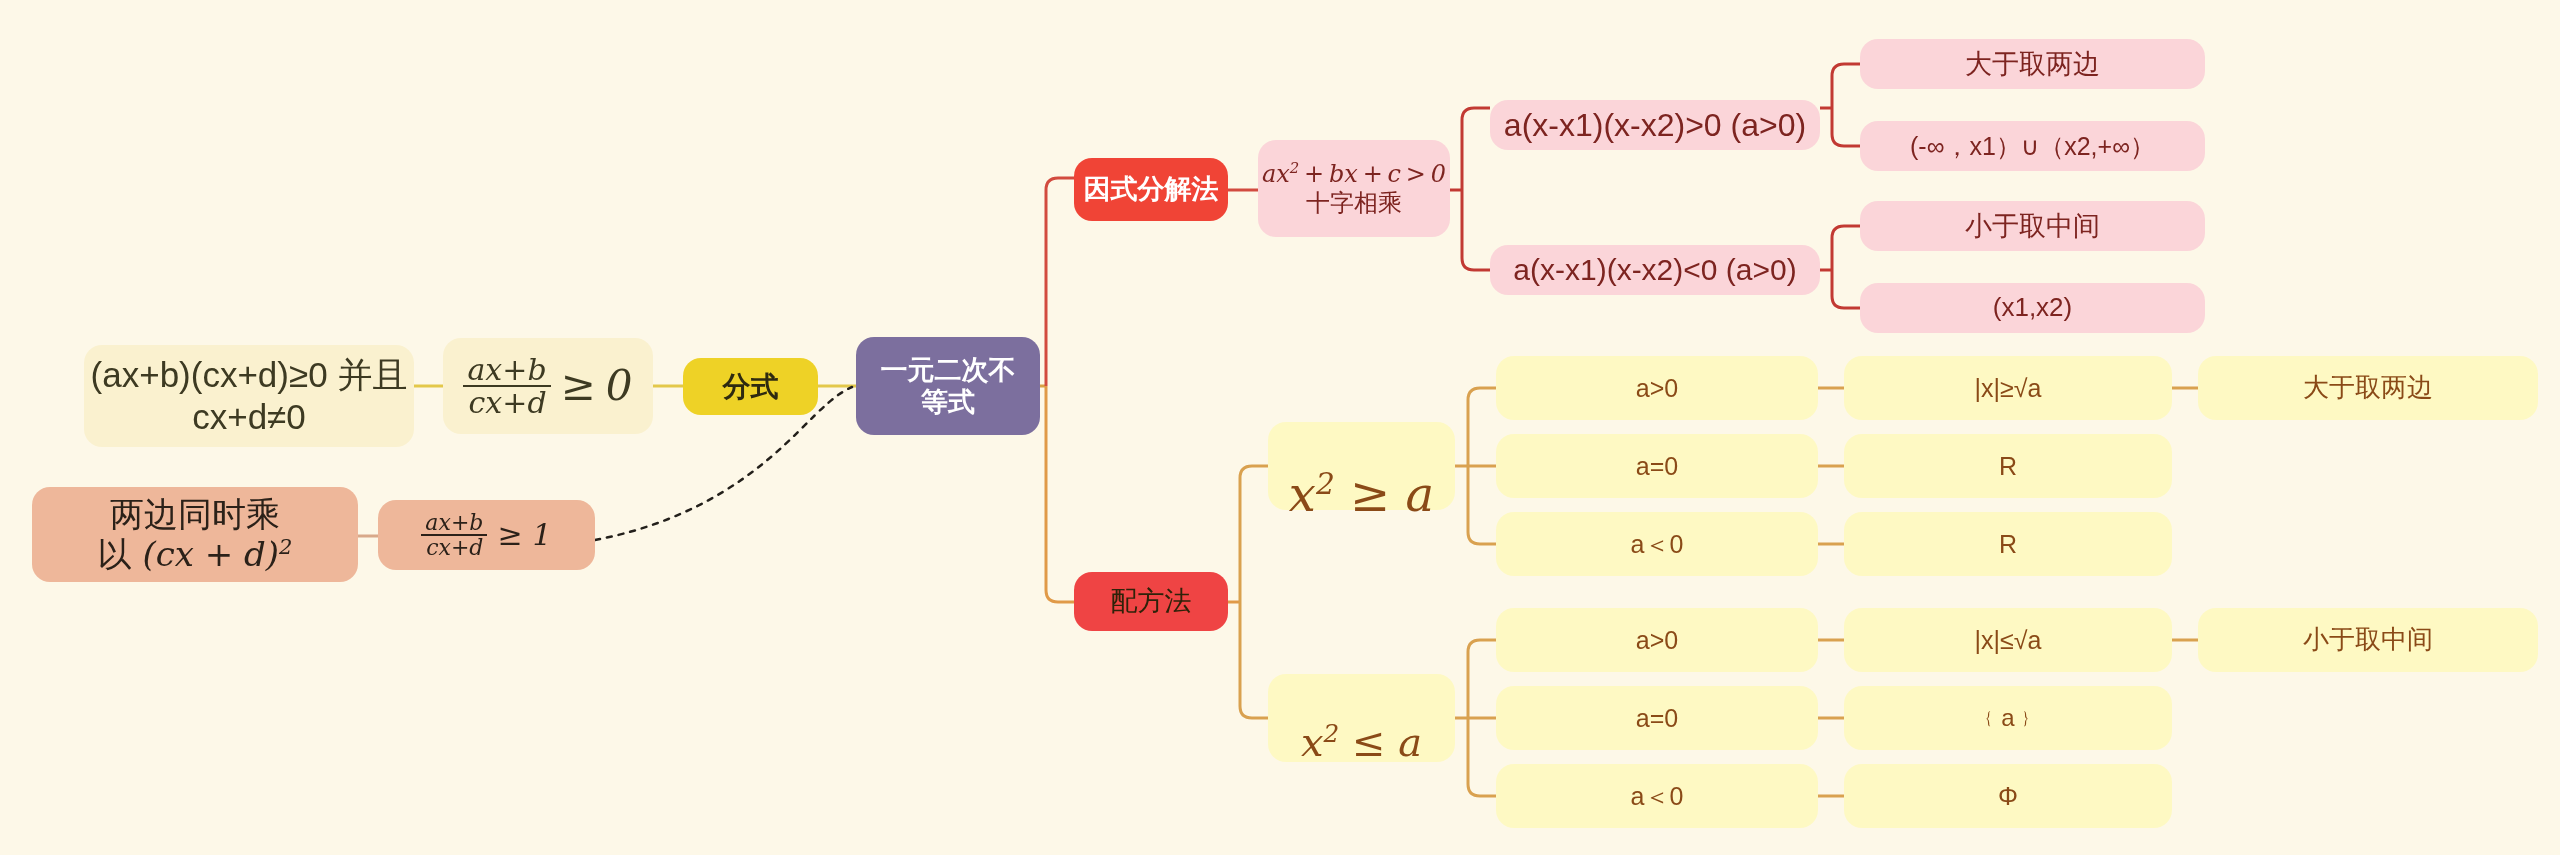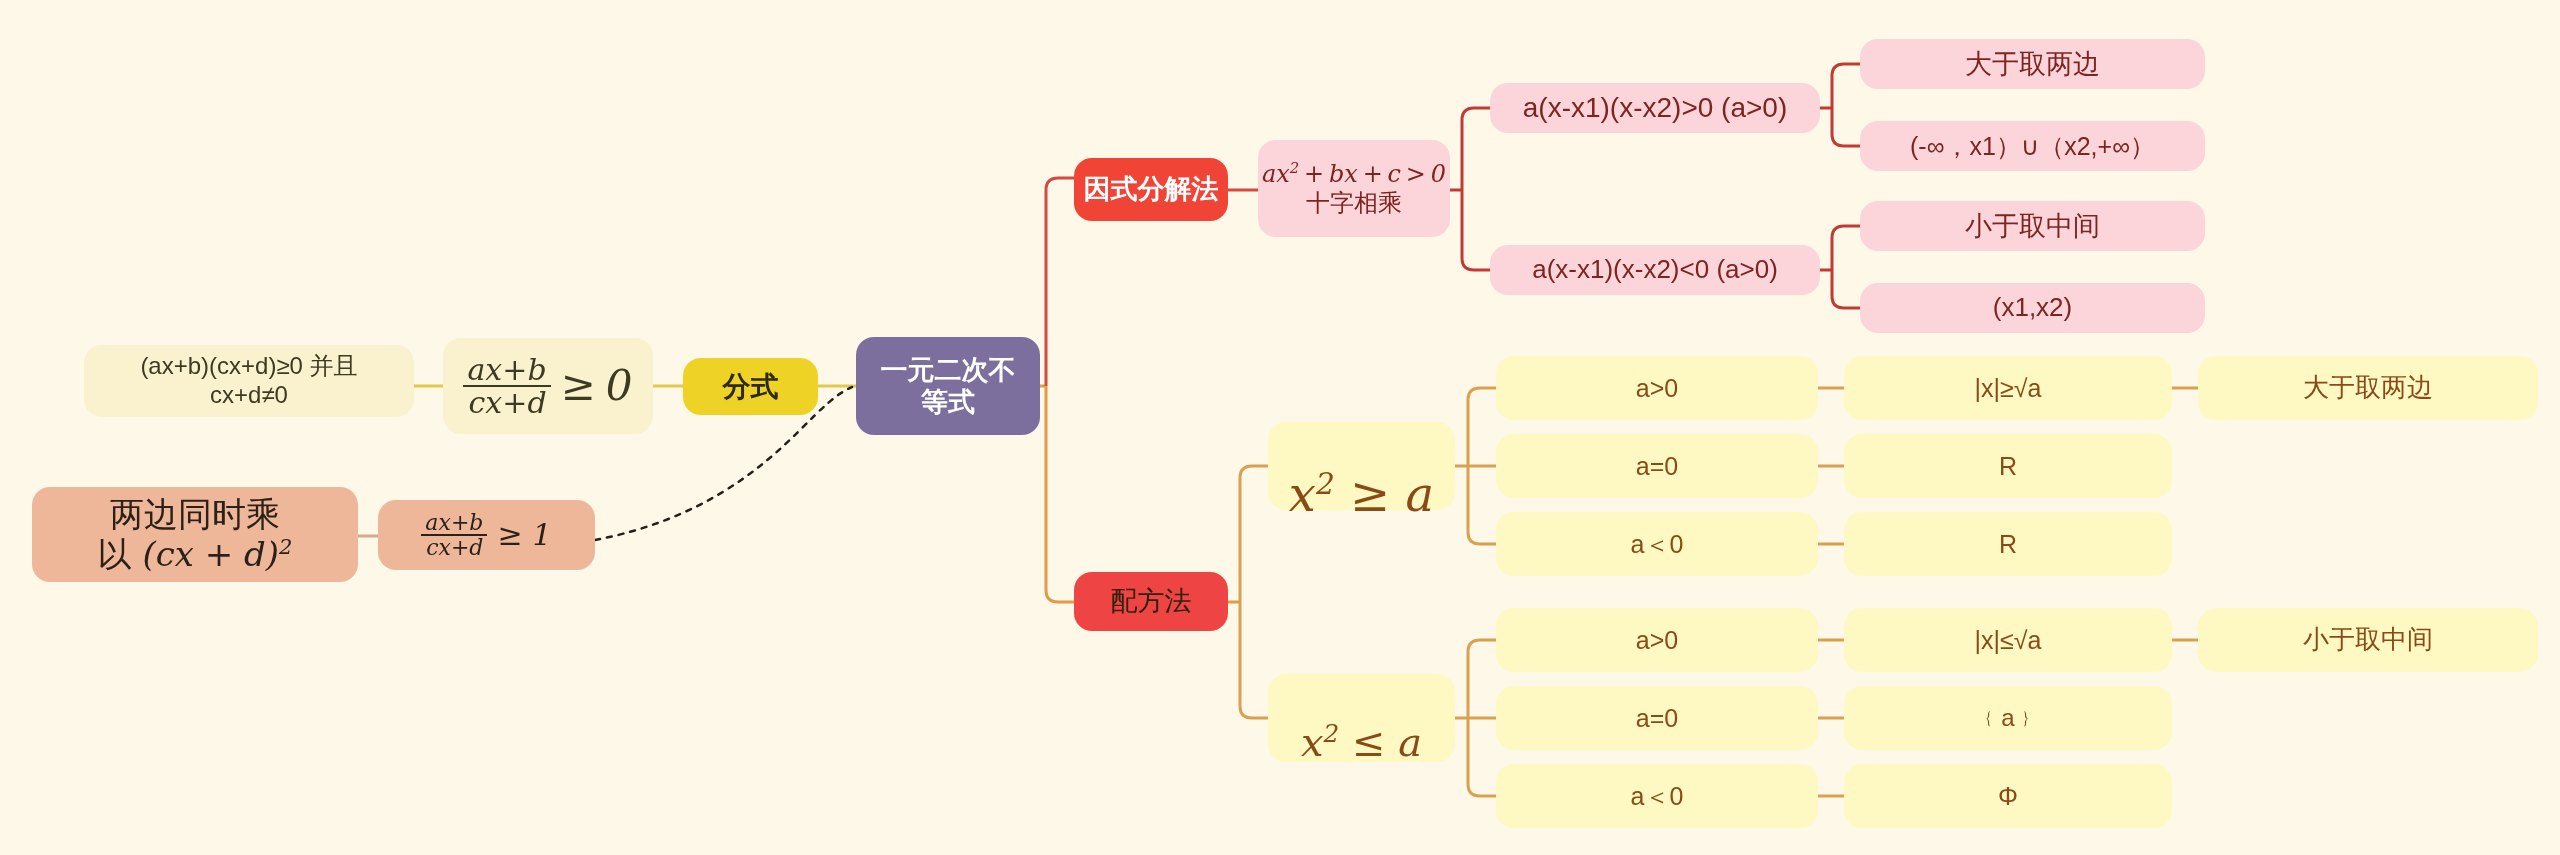--- a/index.html
+++ b/index.html
@@ -89,21 +89,21 @@
     <path d="M1818 466 H1844" stroke="#d9a14f" stroke-width="3" fill="none"></path>
     <path d="M1818 544 H1844" stroke="#d9a14f" stroke-width="3" fill="none"></path>
     <path d="M1818 640 H1844" stroke="#d9a14f" stroke-width="3" fill="none"></path>
     <path d="M1818 718 H1844" stroke="#d9a14f" stroke-width="3" fill="none"></path>
     <path d="M1818 796 H1844" stroke="#d9a14f" stroke-width="3" fill="none"></path>
 
     <path d="M2172 388 H2198" stroke="#d9a14f" stroke-width="3" fill="none"></path>
     <path d="M2172 640 H2198" stroke="#d9a14f" stroke-width="3" fill="none"></path>
   </svg>
 
-  <div class="node n-cream" style="left:84px;top:345px;width:330px;height:72px;font-size:24px;">
+  <div class="node n-cream" style="left:84px;top:345px;width:330px;height:102px;font-size:35px;">
     <span>(ax+b)(cx+d)≥0 并且
 cx+d≠0</span>
   </div>
 
   <div class="node n-cream" style="left:443px;top:338px;width:210px;height:96px;">
     <span class="math mrow">
       <span class="frac" style="font-size:30px;">
         <span class="num">ax+b</span><span class="den">cx+d</span>
       </span>
       <span style="font-size:42px;">≥</span>
@@ -135,25 +135,25 @@
   </div>
 
   <div class="node n-red" style="left:1074px;top:158px;width:154px;height:63px;font-size:27px;">
     <span>因式分解法</span>
   </div>
 
   <div class="node n-pink" style="left:1258px;top:140px;width:192px;height:97px;">
     <span class="math" style="font-size:24px;">ax<sup class="exp">2</sup> + bx + c &gt; 0<span style="font-style:normal;">十字相乘</span></span>
   </div>
 
-  <div class="node n-pink" style="left:1490px;top:83px;width:330px;height:50px;font-size:28px;">
+  <div class="node n-pink" style="left:1490px;top:100px;width:330px;height:50px;font-size:32px;">
     <span>a(x-x1)(x-x2)&gt;0    (a&gt;0)</span>
   </div>
 
-  <div class="node n-pink" style="left:1490px;top:245px;width:330px;height:50px;font-size:26px;">
+  <div class="node n-pink" style="left:1490px;top:245px;width:330px;height:50px;font-size:30px;">
     <span>a(x-x1)(x-x2)&lt;0  (a&gt;0)</span>
   </div>
 
   <div class="node n-pink" style="left:1860px;top:39px;width:345px;height:50px;font-size:27px;">
     <span>大于取两边</span>
   </div>
 
   <div class="node n-pink" style="left:1860px;top:121px;width:345px;height:50px;font-size:25px;">
     <span>(-∞，x1）∪（x2,+∞）</span>
   </div>

